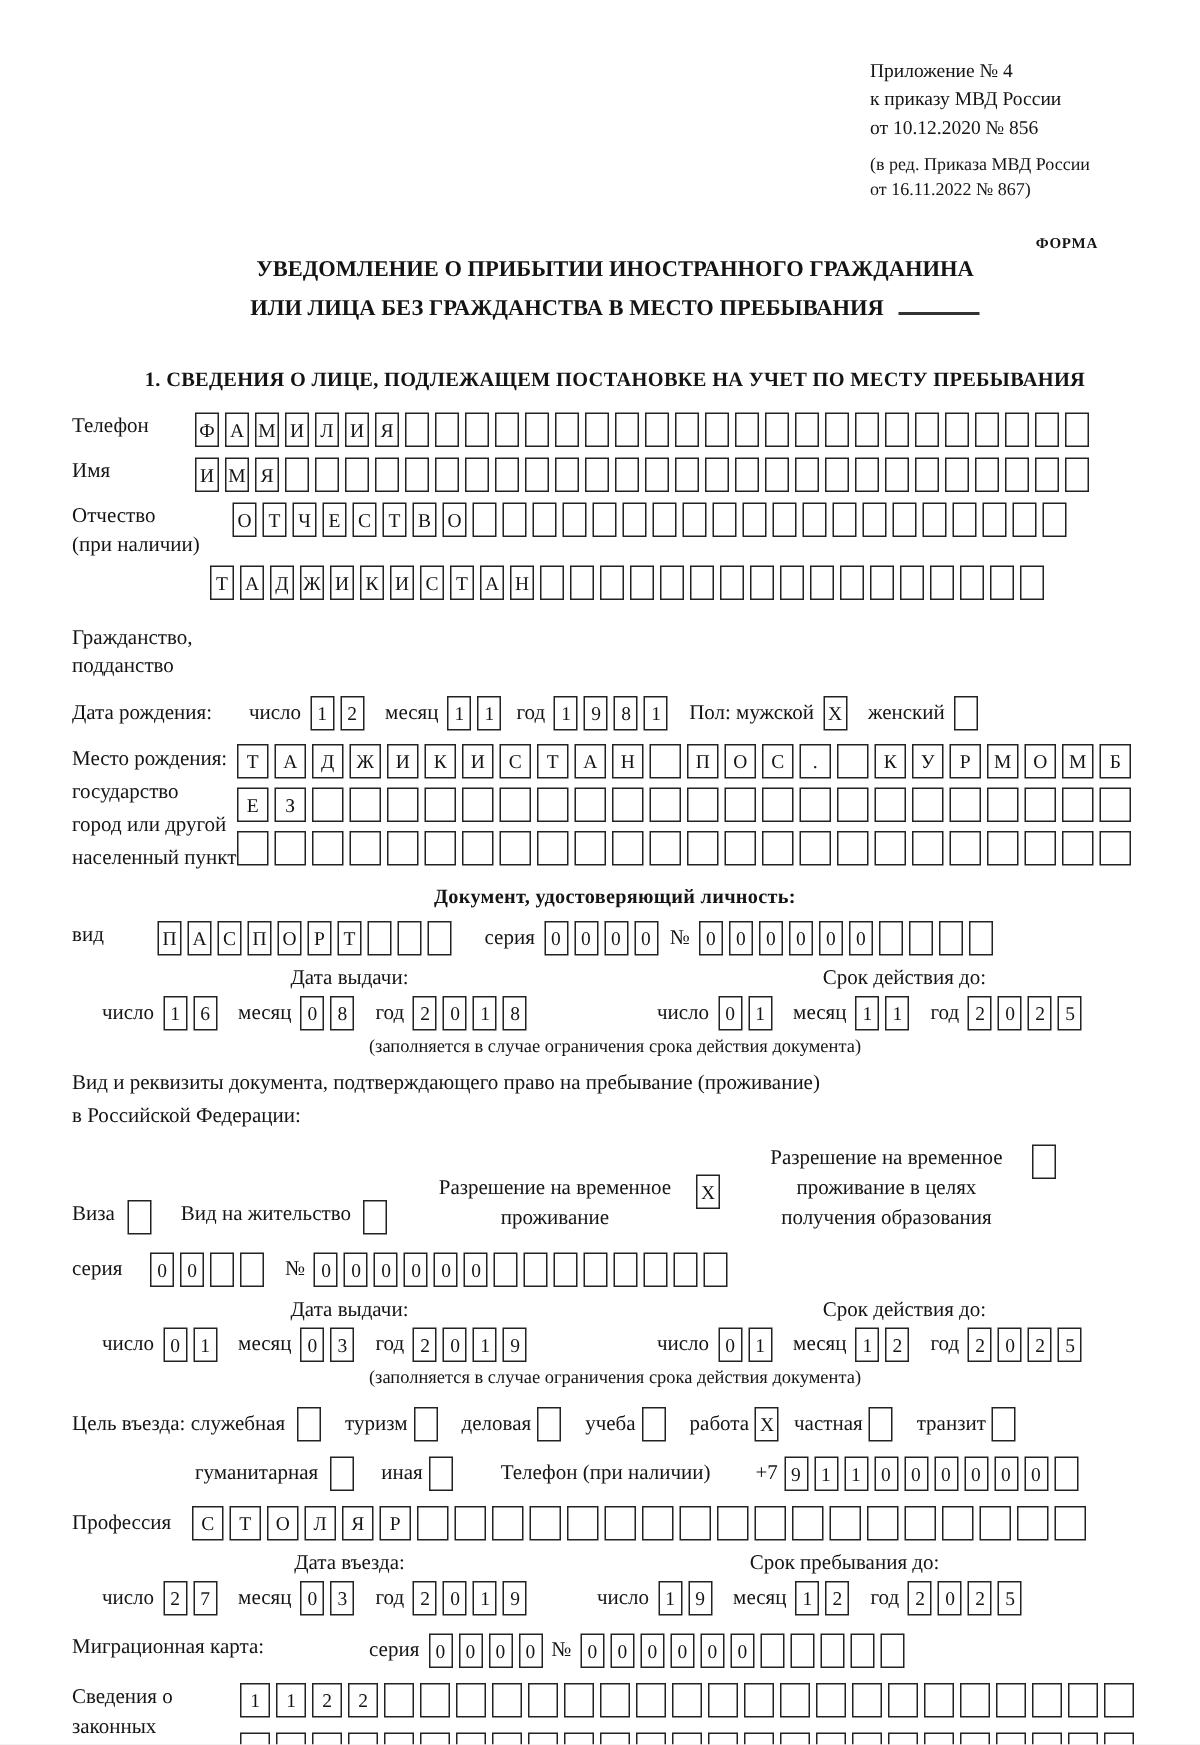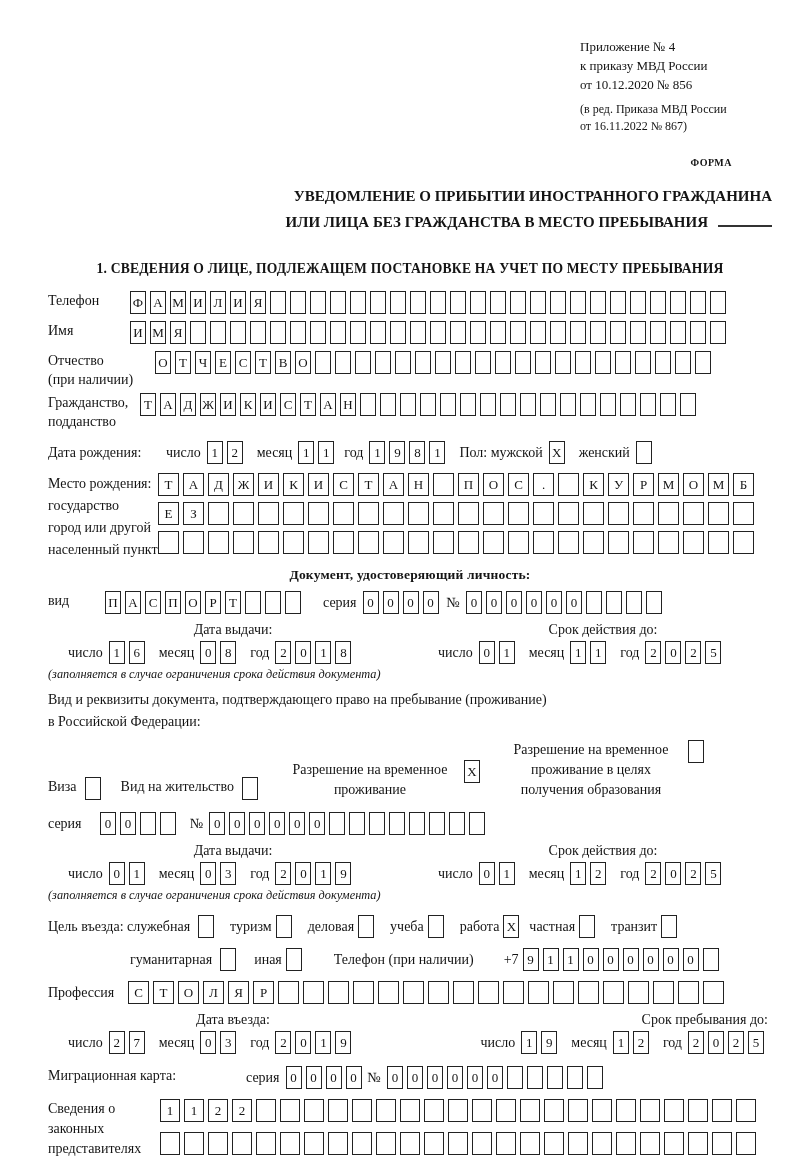--- a/index.html
+++ b/index.html
@@ -5,21 +5,21 @@
   html,body{margin:0;padding:0;background:#e8e8e8;}
   .page{
     width:800px;height:1163px;margin:0 auto;background:#ffffff;
     font-family:"Liberation Serif","DejaVu Serif",serif;color:#141414;
     box-sizing:border-box;padding:38px 28px 0 48px;overflow:hidden;position:relative;
   }
   
   .annex{margin-left:auto;width:192px;font-size:13px;line-height:1.45;}
   .amendment{margin-left:auto;width:192px;font-size:12px;line-height:1.45;margin-top:6px;}
   .forma{ text-align:right;padding-right:40px;font-weight:bold;font-size:10px;margin-top:22px;letter-spacing:.5px;}
-  .title{ text-align:right;font-weight:bold;font-size:15px;line-height:1.7;margin-top:16px;}
+  .title{ text-align:center;font-weight:bold;font-size:15px;line-height:1.7;}
   .title .uline{display:inline-block;width:54px;border-bottom:2px solid #333;height:12px;margin-left:10px;}
   .sec-heading{ text-align:center;font-weight:bold;font-size:13.6px;margin-top:26px;letter-spacing:.2px;}
 
   
   .form{margin-top:14px;font-size:14px;}
   .row{display:flex;align-items:flex-start;margin-top:7px;}
   .lbl{flex:none;line-height:20px;}
   .lbl2{flex:none;line-height:19px;}
   .cells{display:inline-flex;flex:none;}
   .cell{
@@ -31,21 +31,21 @@
   .w18 .cell{width:18px;}
   .stack{display:flex;flex-direction:column;}
   .gap6{height:6px;flex:none;}
   .word{flex:none;margin:0 6px 0 10px;line-height:23px;}
   .word.first{margin-left:0;}
   
   .datepair{display:flex;margin-top:8px;}
   .dategrp{display:flex;flex-direction:column;}
   .dg-label{text-align:center;margin-bottom:3px;}
   .dg-row{display:flex;align-items:center;}
-  .note{font-size:12.3px;text-align:left;margin-top:3px;font-style:italic;}
+  .note{font-size:12.3px;text-align:center;margin-top:3px;}
   .plain{margin-top:10px;}
   
   .optrow{display:flex;align-items:flex-end;margin-top:10px;}
   .opt{display:flex;align-items:flex-start;}
   .opt .olabel{line-height:20px;}
   .opt .olabel.center{text-align:center;}
   .opt .cells{margin-left:8px;margin-top:0;}
   .purp{display:flex;align-items:center;margin-top:12px;flex-wrap:nowrap;font-family:Liberation Serif, serif;}
   .purp .word{margin:0 4px 0 12px;}
   .rep{display:flex;margin-top:10px;}
@@ -181,21 +181,21 @@
           <span class="cell"></span>
           <span class="cell"></span>
           <span class="cell"></span>
           <span class="cell"></span>
           <span class="cell"></span>
           <span class="cell"></span>
         </span>
     </div>
 
     <div class="row" style="margin-top:4px;">
-      <div class="lbl2" style="width:92px;">
+      <div class="lbl2" style="width:92px;margin-top:39px;">
         <div>Гражданство,</div>
         <div>подданство</div>
       </div>
       <span class="cells">
           <span class="cell">Т</span>
           <span class="cell">А</span>
           <span class="cell">Д</span>
           <span class="cell">Ж</span>
           <span class="cell">И</span>
           <span class="cell">К</span>
@@ -637,21 +637,21 @@
             </span>
           <span class="word">год</span>
           <span class="cells">
               <span class="cell">2</span>
               <span class="cell">0</span>
               <span class="cell">1</span>
               <span class="cell">9</span>
             </span>
         </div>
       </div>
-      <div class="dategrp" style="margin-left:40px;width:330px;align-items:flex-end;">
+      <div class="dategrp" style="width:330px;">
         <div class="dg-label">Срок пребывания до:</div>
         <div class="dg-row">
           <span class="word first">число</span>
           <span class="cells">
               <span class="cell">1</span>
               <span class="cell">9</span>
             </span>
           <span class="word">месяц</span>
           <span class="cells">
               <span class="cell">1</span>

